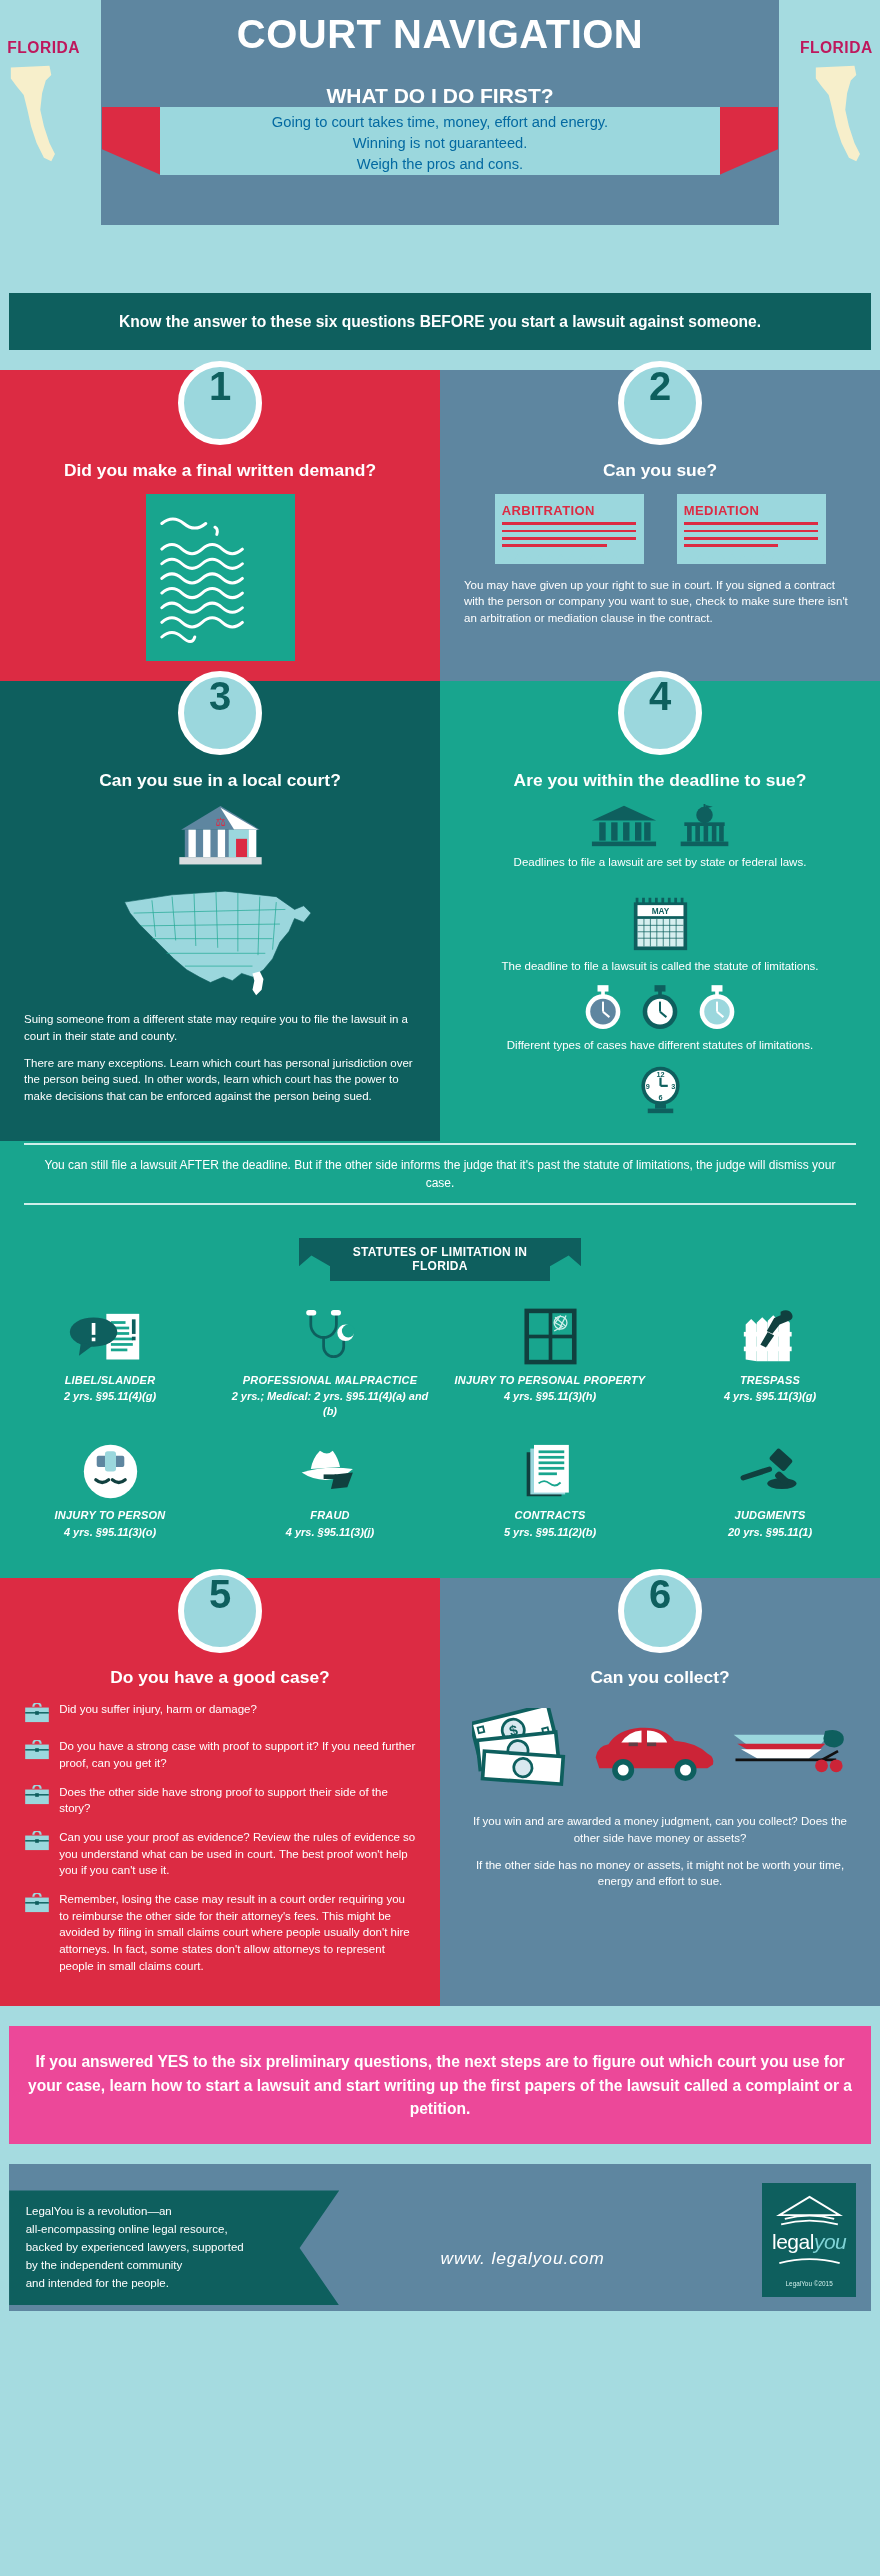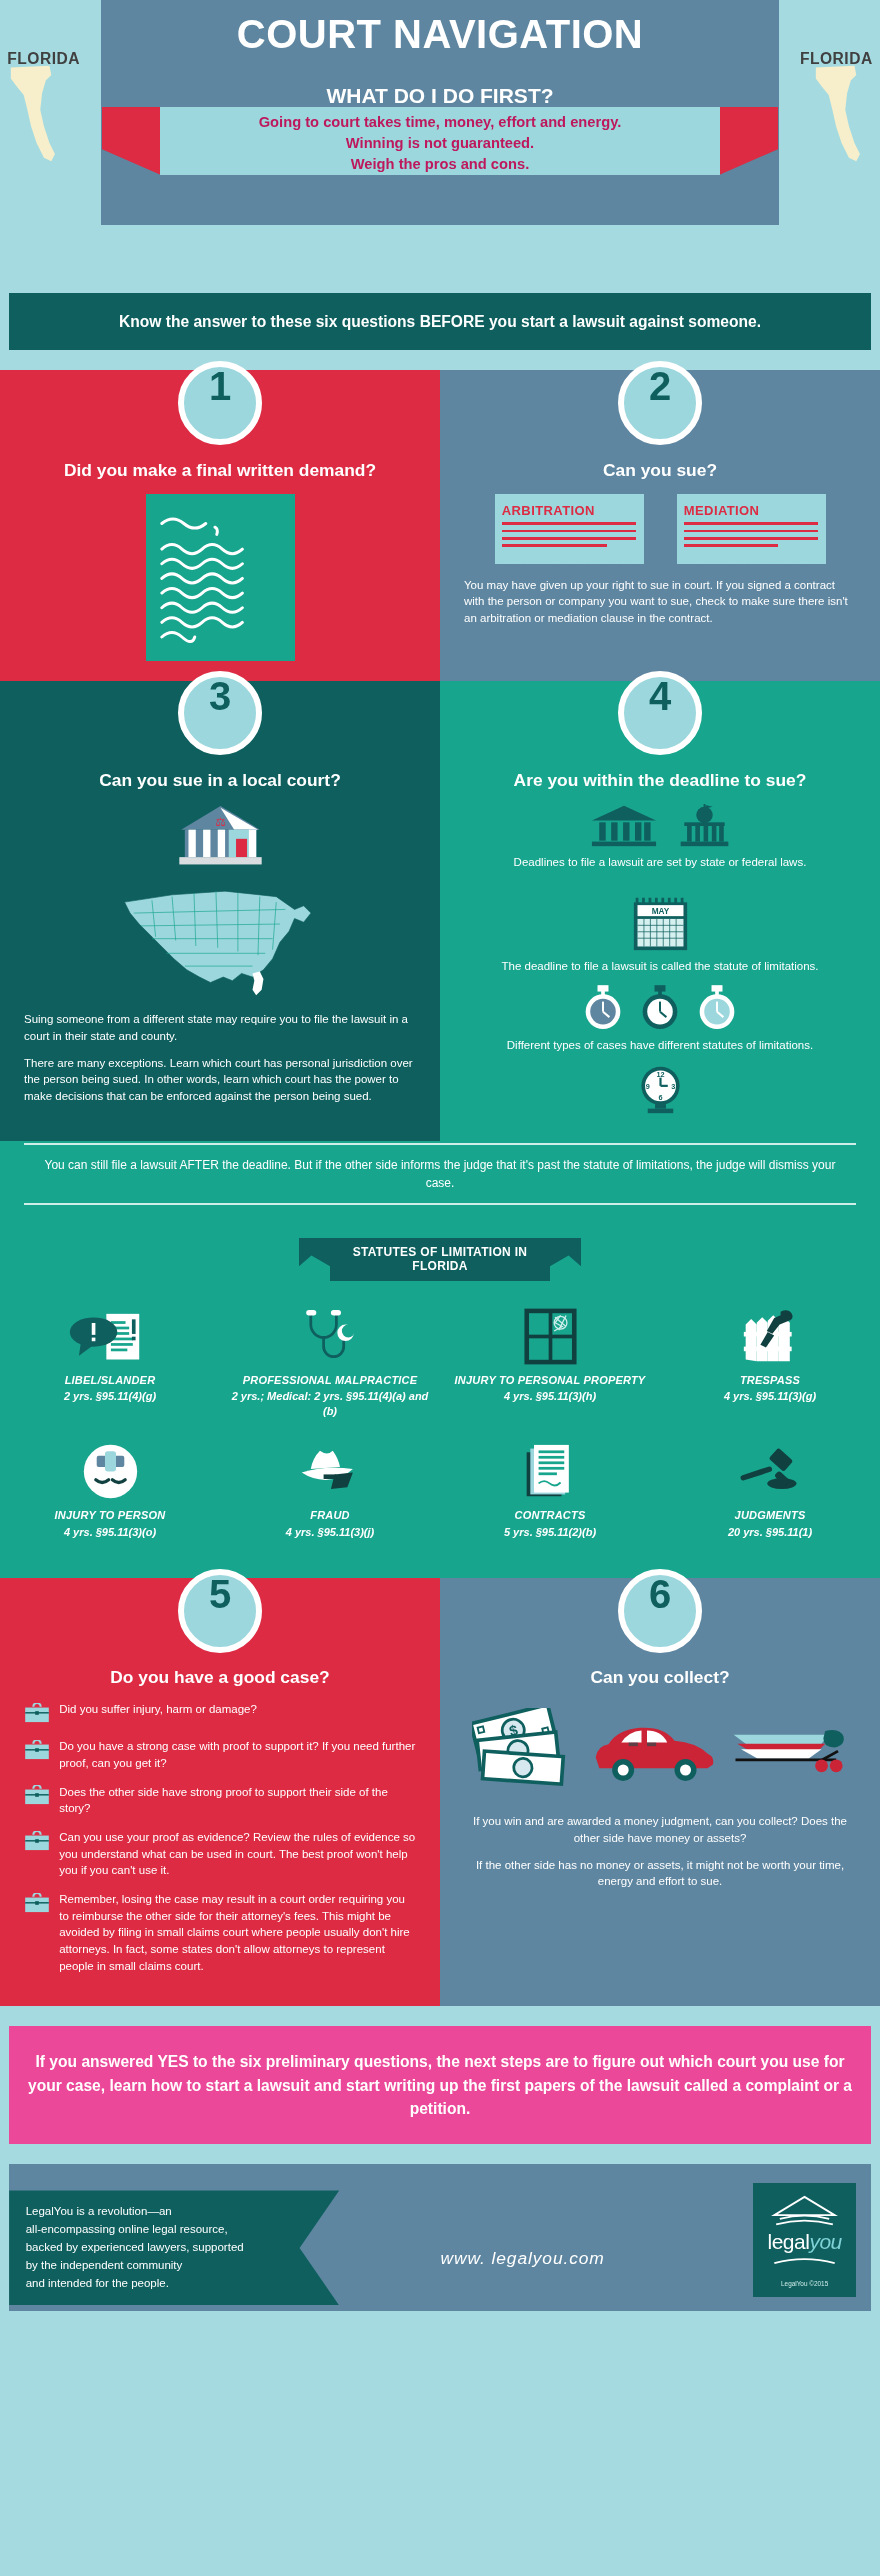--- a/index.html
+++ b/index.html
@@ -32,41 +32,41 @@
   .hdr-sub1 {
     position: absolute; top: 59px; left: 101px; right: 101px;
     text-align: center; font-size: 21px; font-weight: bold;
   }
   .hdr-sub2 {
     position: absolute; top: 84px; left: 101px; right: 101px;
     text-align: center; font-size: 21px; font-weight: bold;
   }
   .florida-lbl {
     position: absolute; top: 39px;
-    color: #404040; font-size: 15.6px; font-weight: bold; letter-spacing: 0.5px; margin-top: 11px;
+    color: #be185d; font-size: 15.6px; font-weight: bold; letter-spacing: 0.5px;
   }
   .florida-lbl.left { left: 7.3px; }
   .florida-lbl.right { right: 7.3px; }
   .fl-map { position: absolute; top: 62px; width: 57px; height: 103px; }
   .fl-map.left { left: 9.2px; }
   .fl-map.right { right: 9.2px; }
   .ribbon-band {
     position: absolute; left: 160px; right: 160px; top: 107px; height: 68px;
     background: #9bd7dd;
   }
   .ribbon-tail {
     position: absolute; top: 107px; width: 59px; height: 68px;
     background: #dc2b43;
   }
   .ribbon-tail.left { left: 102px; clip-path: polygon(0 0, 100% 0, 100% 100%, 0 62%); }
   .ribbon-tail.right { right: 102px; clip-path: polygon(0 0, 100% 0, 100% 62%, 0 100%); }
   .ribbon-text {
     position: absolute; left: 160px; right: 160px; top: 112px;
-    text-align: center; color: #be185d;
-    font-size: 14.7px; font-weight: bold; line-height: 1.42;
+    text-align: center; color: #0369a1;
+    font-size: 14.7px; font-weight: normal; line-height: 1.42;
   }
 
   
   .know-band {
     margin: 0 9.2px;
     background: #0e5f5e;
     height: 57px;
     display: flex; align-items: center; justify-content: center;
     text-align: center;
   }
@@ -164,21 +164,21 @@
   .foot-ribbon {
     position: absolute; left: 0; top: 26px; width: 330px; padding: 13px 16.5px;
     background: #0e5f5e; font-size: 11.5px; line-height: 1.55;
     clip-path: polygon(0 0, 100% 0, 88% 50%, 100% 100%, 0 100%);
   }
   .foot-url {
     position: absolute; left: 385px; top: 84px; width: 257px; text-align: center;
     font-size: 17.4px; font-style: italic; letter-spacing: 0.9px;
   }
   .logo-box {
-    position: absolute; right: 14.7px; top: 18.3px; width: 103px; height: 114px;
+    position: absolute; right: 14.7px; top: 18.3px; width: 94px; height: 114px;
     background: #0e5f5e; display: flex; flex-direction: column;
     align-items: center; justify-content: center;
   }
   .logo-word { font-size: 21px; letter-spacing: -0.5px; }
   .logo-word .you { color: #7fd3d6; font-style: italic; }
   .logo-cr { font-size: 6.4px; margin-top: 11px; color: #cfeeea; }
 </style>
 </head>
 <body>
 

